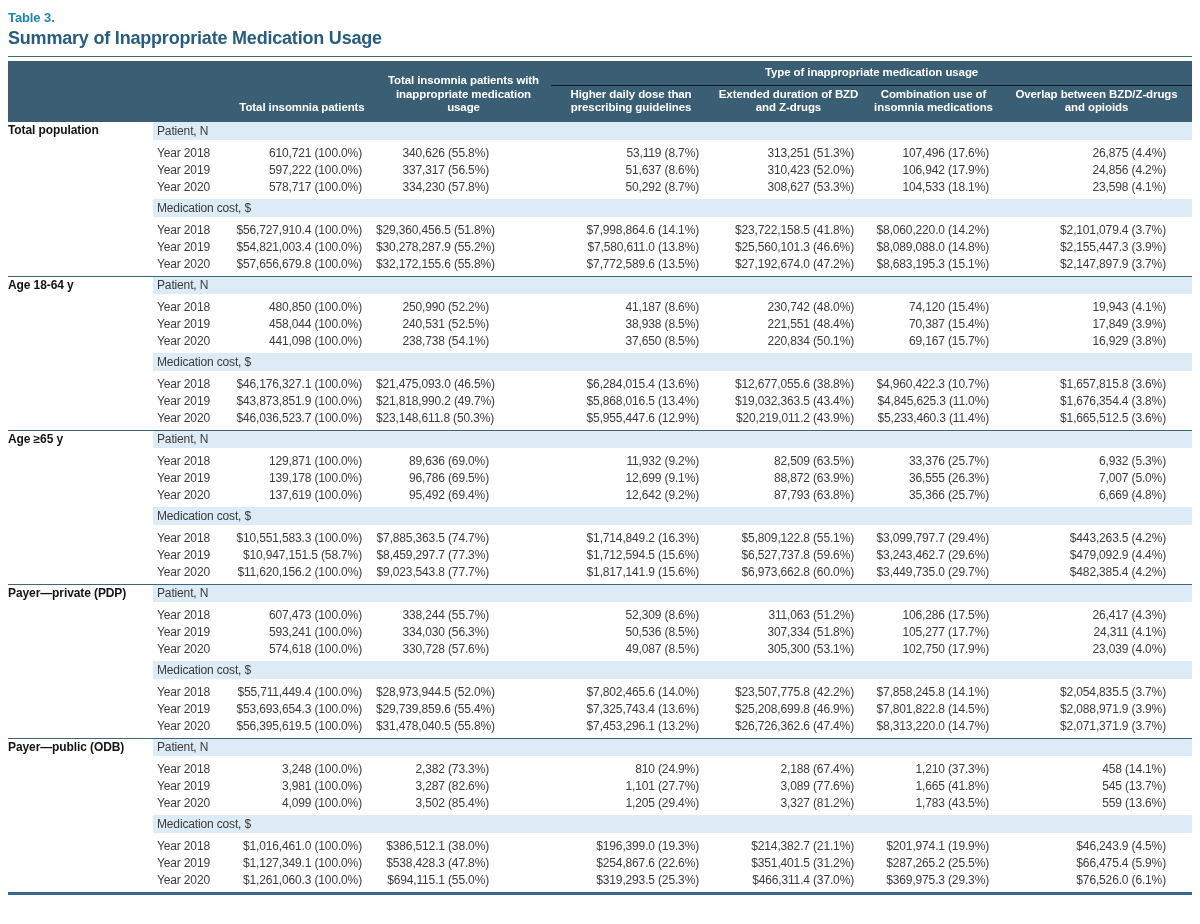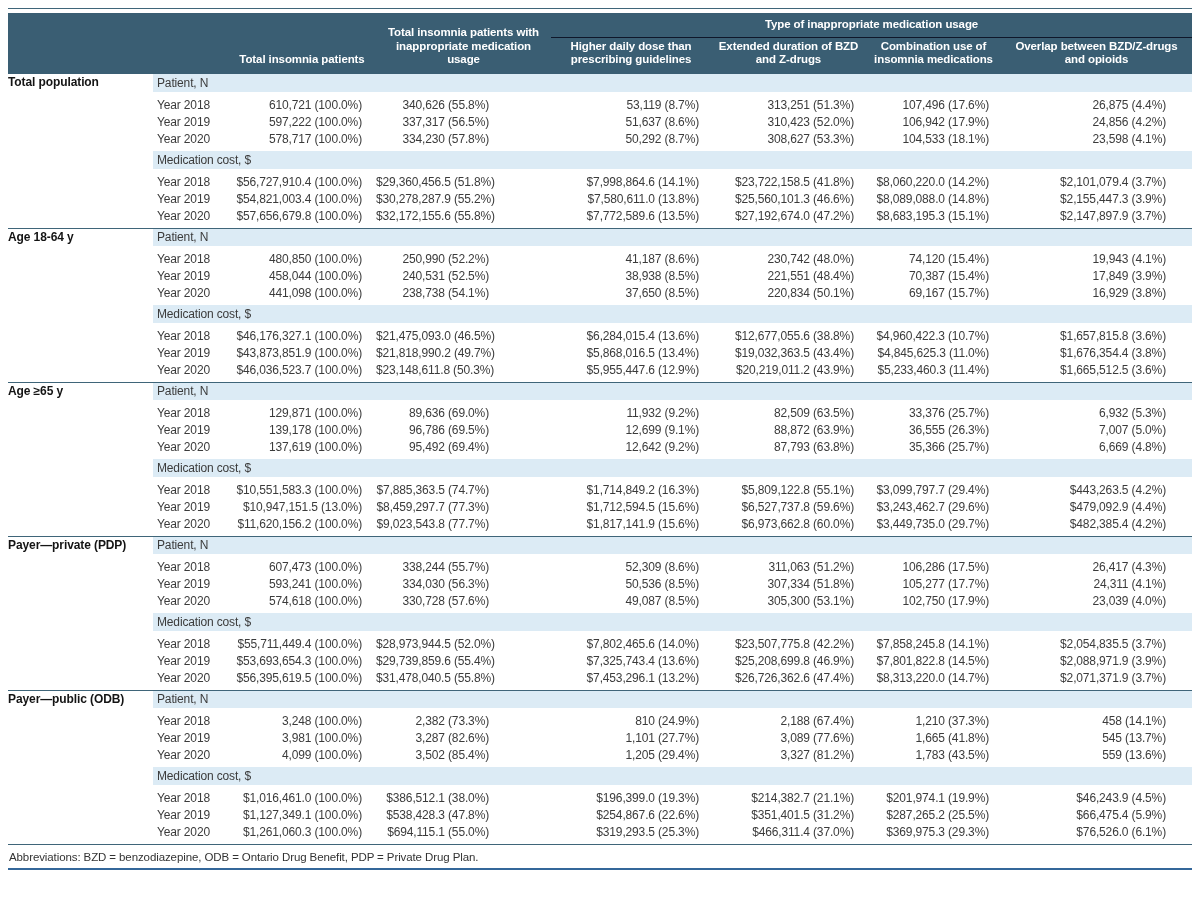--- a/index.html
+++ b/index.html
@@ -93,20 +93,22 @@
     letter-spacing:-0.1px;
     color:#333333;
     margin:6px 0 5px 1px;
   }
   .bottom-rule{border-top:2px solid var(--blue-rule);width:1184px;}
 </style>
 </head>
 <body>
 
 <div class="page">
+  <div class="table-label">Table 3.</div>
+  <div class="page-title">Summary of Inappropriate Medication Usage</div>
   <div class="top-rule"></div>
 
   <table class="summary">
     <colgroup>
       <col style="width:145px">
         <col style="width:75px">
         <col style="width:148px">
         <col style="width:175px">
       <col style="width:160px">
         <col style="width:155px">
@@ -341,21 +343,21 @@
           <td class="num c3">$10,551,583.3 (100.0%)</td>
           <td class="num c4">$7,885,363.5 (74.7%)</td>
           <td class="num c5">$1,714,849.2 (16.3%)</td>
           <td class="num c6">$5,809,122.8 (55.1%)</td>
           <td class="num c7">$3,099,797.7 (29.4%)</td>
           <td class="num c8">$443,263.5 (4.2%)</td>
         </tr>
         <tr class="data-row">
           <td></td>
           <td class="year-col">Year 2019</td>
-          <td class="num c3">$10,947,151.5 (13.0%)</td>
+          <td class="num c3">$10,947,151.5 (58.7%)</td>
           <td class="num c4">$8,459,297.7 (77.3%)</td>
           <td class="num c5">$1,712,594.5 (15.6%)</td>
           <td class="num c6">$6,527,737.8 (59.6%)</td>
           <td class="num c7">$3,243,462.7 (29.6%)</td>
           <td class="num c8">$479,092.9 (4.4%)</td>
         </tr>
         <tr class="data-row">
           <td></td>
           <td class="year-col">Year 2020</td>
           <td class="num c3">$11,620,156.2 (100.0%)</td>
@@ -524,15 +526,14 @@
           <td class="num c6">$466,311.4 (37.0%)</td>
           <td class="num c7">$369,975.3 (29.3%)</td>
           <td class="num c8">$76,526.0 (6.1%)</td>
         </tr>
         <tr class="gap sep">
           <td colspan="8"></td>
         </tr>
       </tbody>
   </table>
 
-  <div class="footnote">Abbreviations: BZD = benzodiazepine, ODB = Ontario Drug Benefit, PDP = Private Drug Plan.</div>
   <div class="bottom-rule"></div>
 </div>
 
 </body></html>

